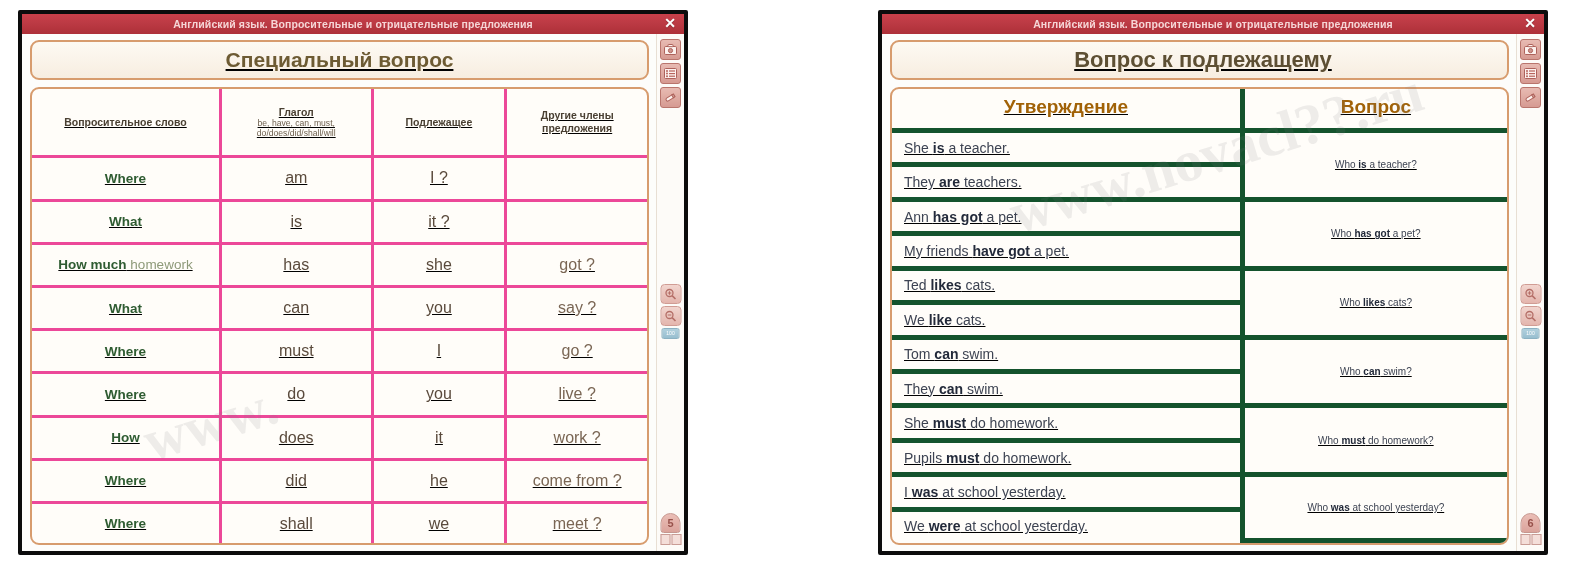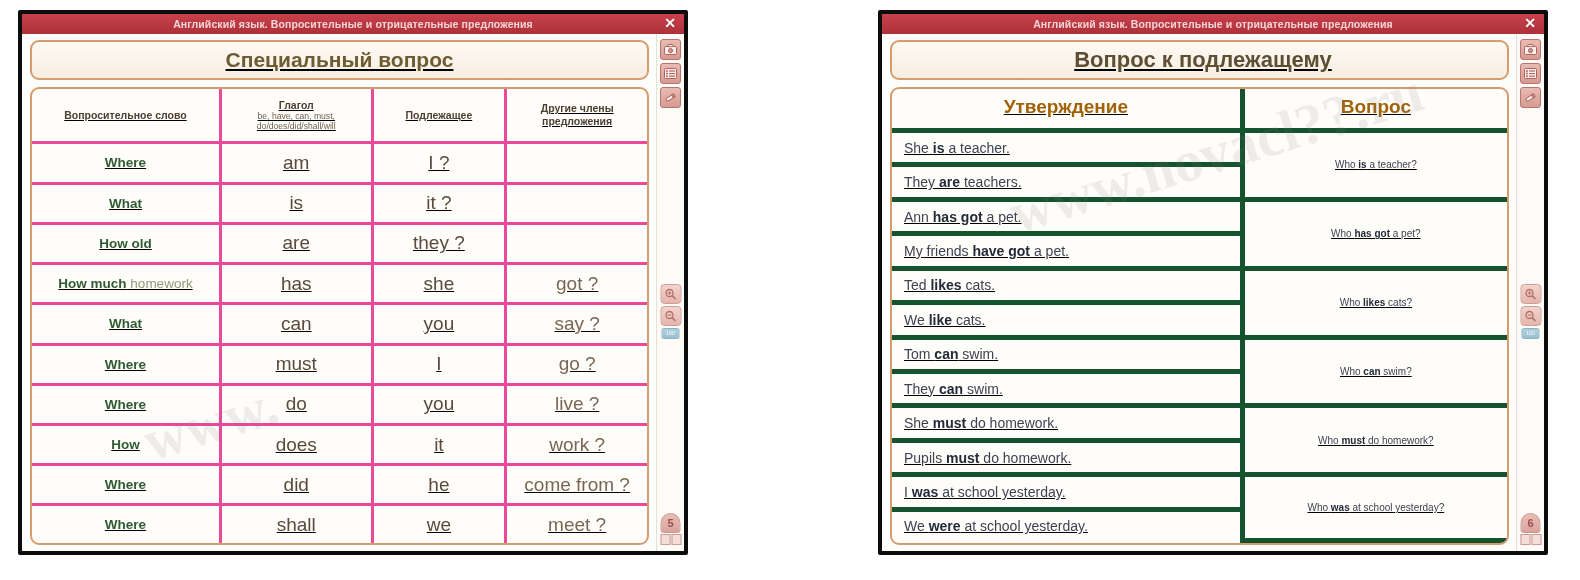--- a/index.html
+++ b/index.html
@@ -99,21 +99,21 @@
   th.h1{font-size:10.5px;font-weight:700;color:#4a4033;line-height:1.25;}
   th.h2 .hmain{font-size:10.5px;font-weight:700;color:#4a4033;display:block;}
   th.h2 .hsub{font-size:8.6px;font-weight:400;color:#6c5e4d;display:block;line-height:1.2;}
   .col-q{width:31%;}
   .col-v{width:24.5%;}
   .col-s{width:21.5%;}
   .col-o{width:23%;}
 
   td.qword{font-size:13.5px;font-weight:700;color:#2f5c32;}
   td.qword .tail{font-weight:400;color:#8e9a79;}
-  td.plain{font-size:19px;color:#5a4a3c;font-weight:400;}
+  td.plain{font-size:16px;color:#5a4a3c;font-weight:400;}
   td.plain.light{color:#7a6654;}
 
   
   table.grid2{
     width:100%;height:100%;
     border-collapse:collapse;
     table-layout:fixed;
   }
   table.grid2 th,table.grid2 td{
     border:5px solid #14532d;
@@ -250,26 +250,20 @@
                   <tr>
                     <td class="qword">Where</td>
                     <td class="plain">am</td>
                     <td class="plain">I ?</td>
                     <td class="plain light"></td>
                   </tr>
                   <tr>
                     <td class="qword">What</td>
                     <td class="plain">is</td>
                     <td class="plain">it ?</td>
-                    <td class="plain light"></td>
-                  </tr>
-                  <tr>
-                    <td class="qword">How old</td>
-                    <td class="plain">are</td>
-                    <td class="plain">they ?</td>
                     <td class="plain light"></td>
                   </tr>
                   <tr>
                     <td class="qword">How much<span class="tail"> homework</span></td>
                     <td class="plain">has</td>
                     <td class="plain">she</td>
                     <td class="plain light">got ?</td>
                   </tr>
                   <tr>
                     <td class="qword">What</td>

